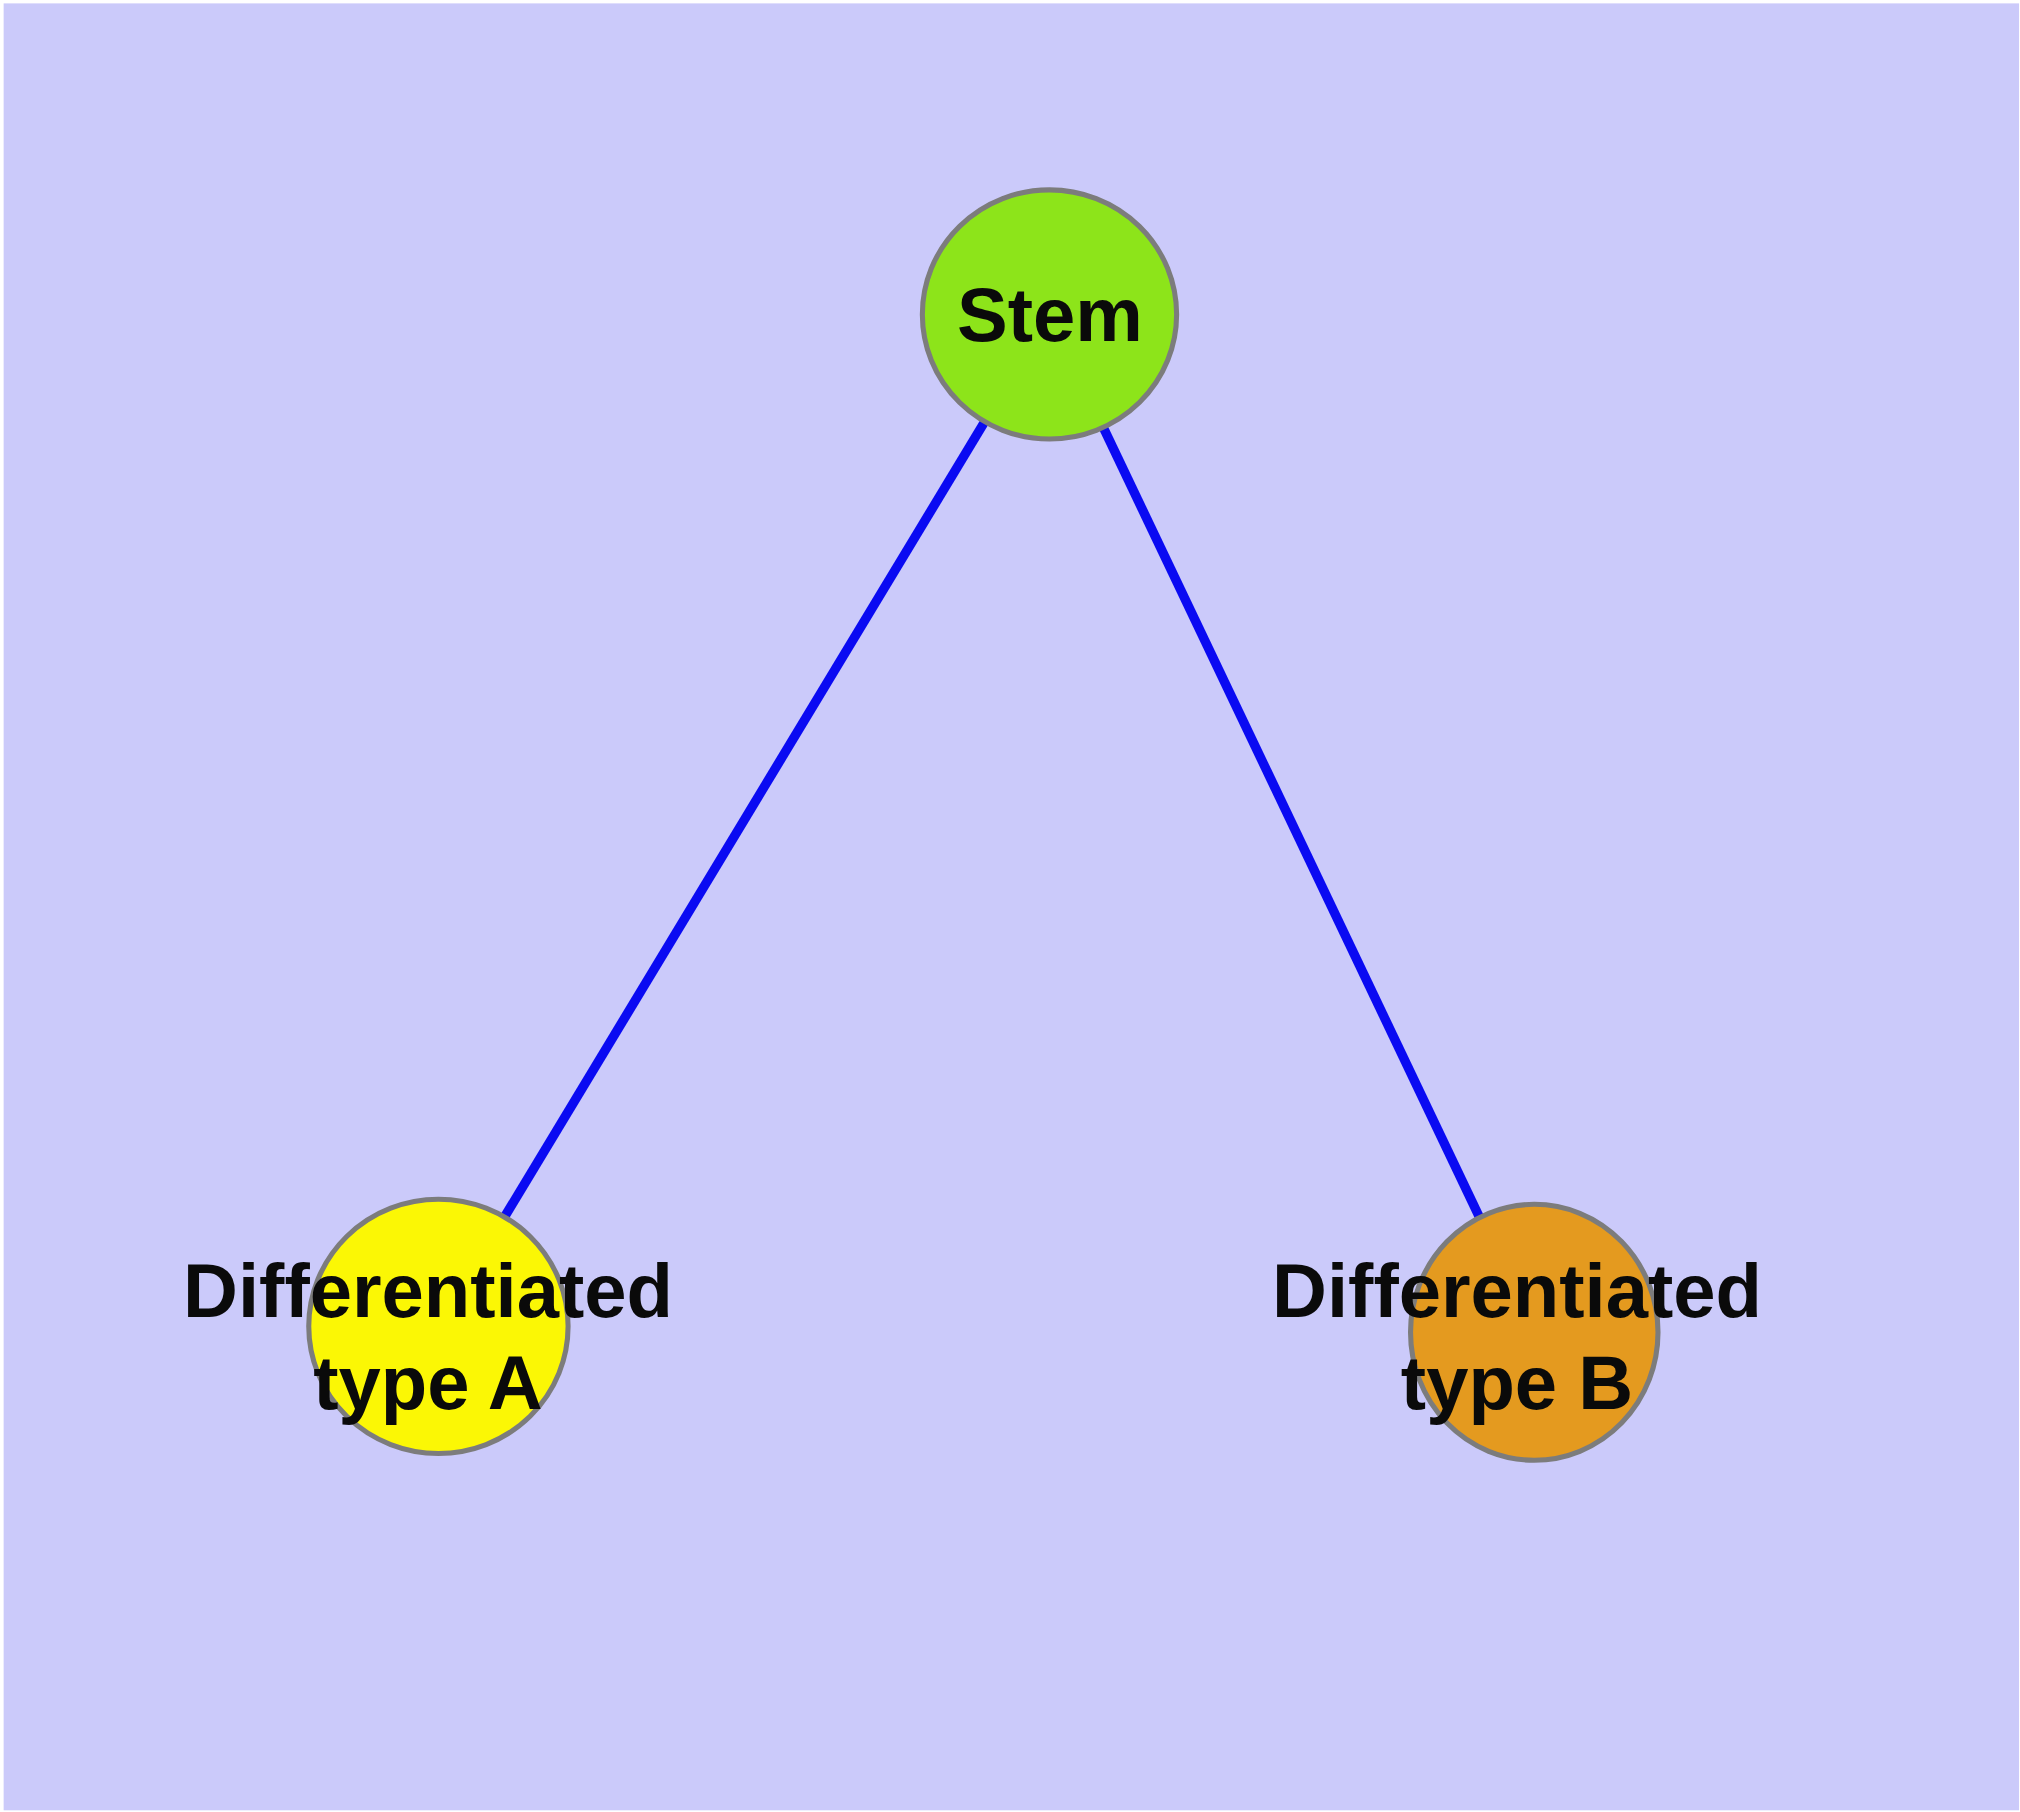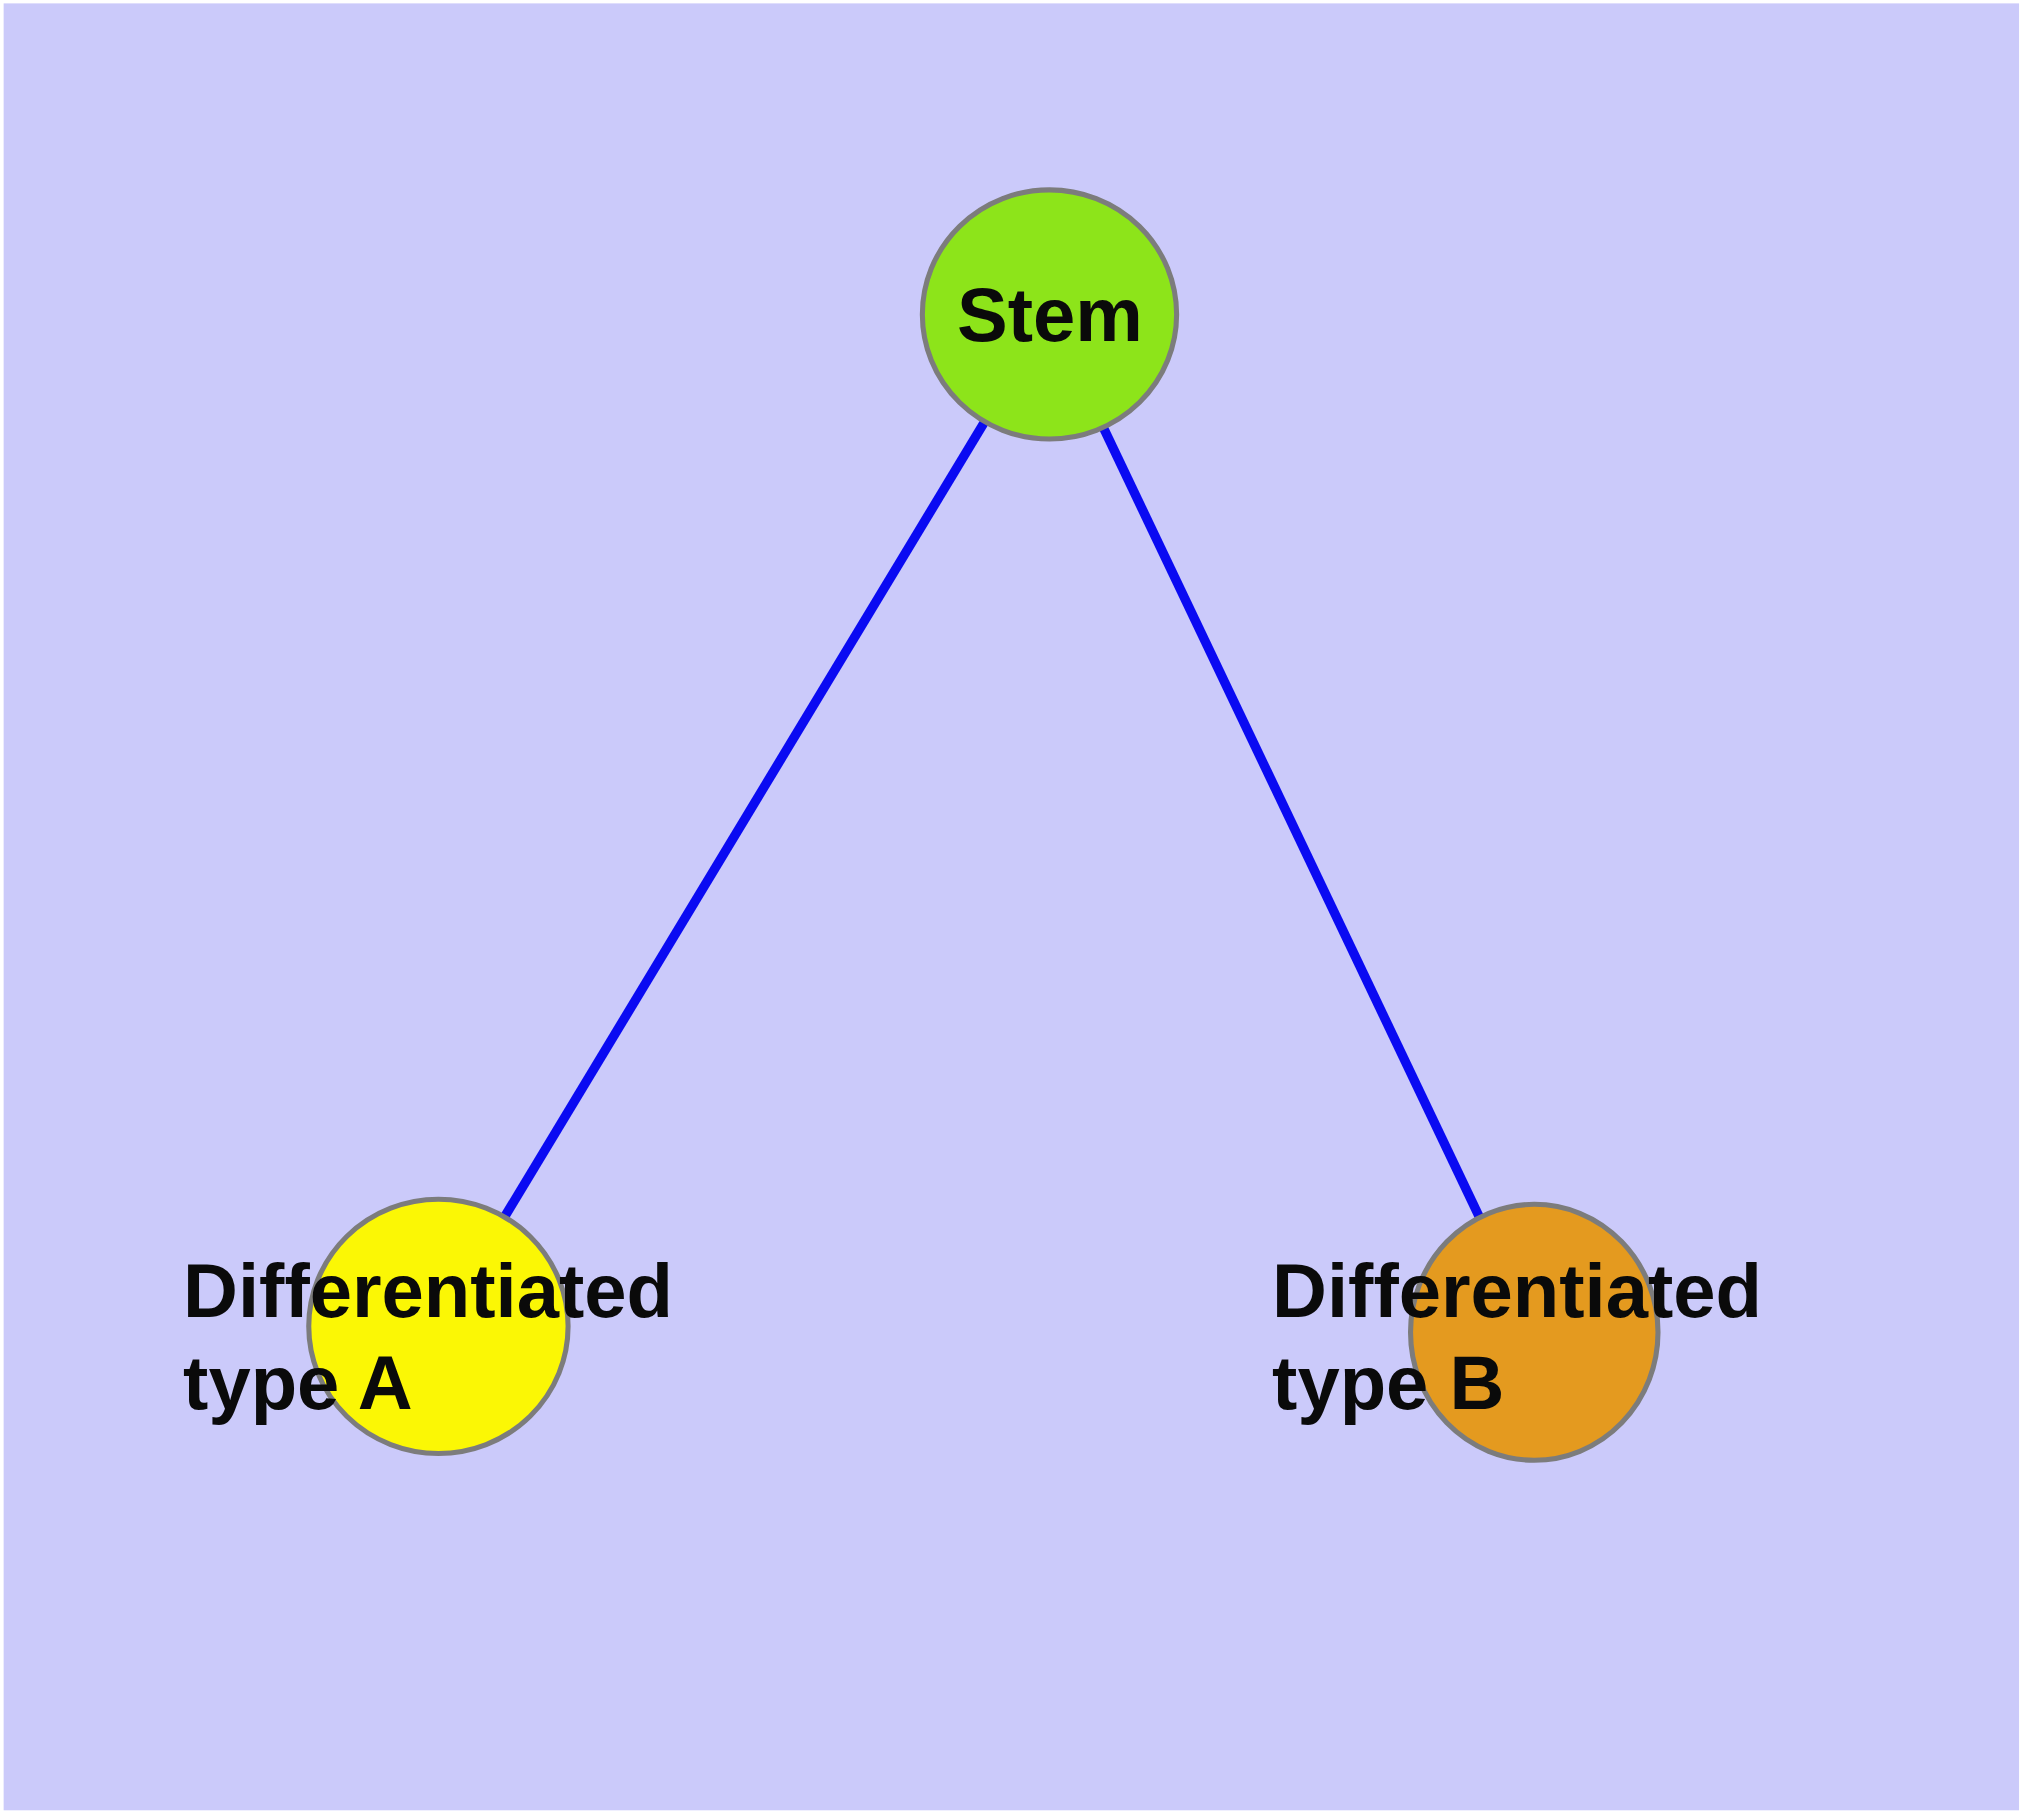--- a/index.html
+++ b/index.html
@@ -23,20 +23,21 @@
     height: 1812px;
     display: block;
   }
   .node-label {
     position: absolute;
     transform: translate(-50%, -50%);
     font-weight: bold;
     font-size: 76px;
     line-height: 92px;
     color: #0a0a0a;
+    text-align: center;
     white-space: pre-line;
   }
 </style>
 </head>
 <body>
 
 <div class="page">
 
   <svg class="graph-svg" viewBox="0 0 2384 2138" xmlns="http://www.w3.org/2000/svg">
 

